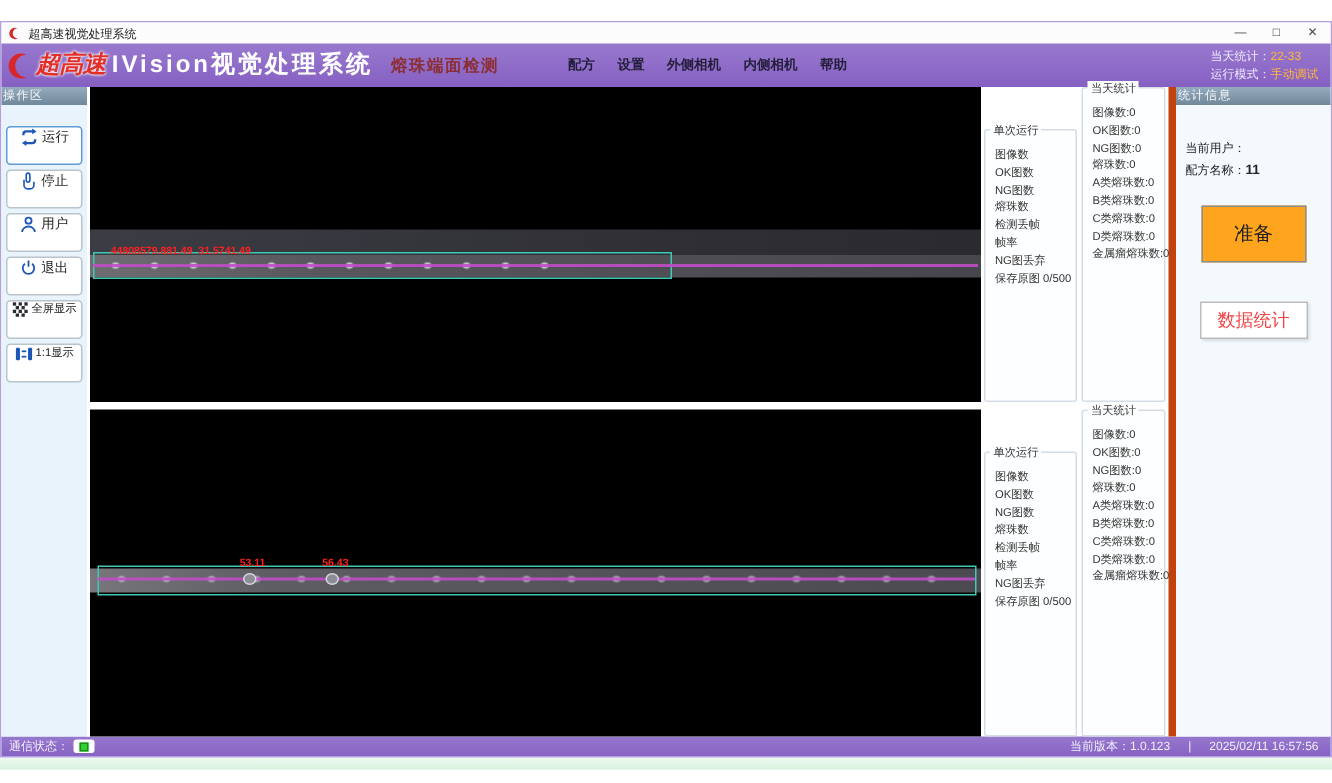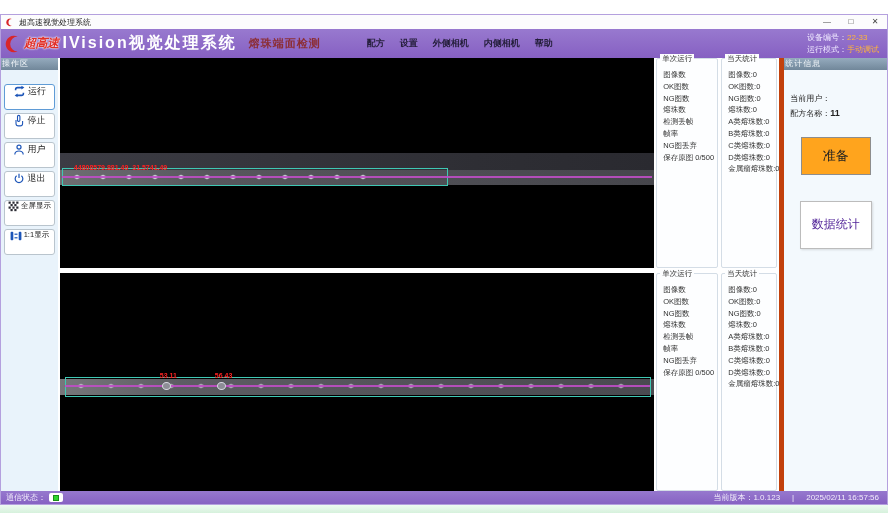--- a/index.html
+++ b/index.html
@@ -12,21 +12,21 @@
   .titlebar { height:14px; background:#fcfcfd; display:flex; align-items:center;
     padding-left:5px; gap:4px; font-size:8px; color:#222; }
   .app-icon { width:9px; height:9px; display:inline-block; }
   .win-controls { margin-left:auto; display:flex; height:14px; }
   .win-btn { width:24px; text-align:center; font-size:8px; line-height:14px; color:#444; cursor:default; }
 
   
   .header { height:29px; background:linear-gradient(#9879cf,#8660c2); display:flex; align-items:center; padding:0 8px 0 4px; }
   .brand { display:flex; align-items:center; gap:2px; }
   .brand-swoosh { width:17px; height:20px; }
-  .brand-text { font-size:12px; font-style:italic; font-weight:bold; color:#e23028;
+  .brand-text { font-size:16px; font-style:italic; font-weight:bold; color:#e23028;
     text-shadow:0 0 2px #fff, 0 0 2px #fff; letter-spacing:-0.5px;font-family:Liberation Mono, monospace; }
   .app-title { font-size:16px; font-weight:bold; color:#ffffff; letter-spacing:2px; margin-left:4px; }
   .subtitle { font-size:11px; font-weight:bold; color:#8c2e35; margin-left:12px; letter-spacing:1px; }
   .menu-bar { display:flex; gap:15px; margin-left:46px; font-size:9px; font-weight:bold; color:#241e3a; }
   .menu-item { cursor:default; }
   .device-info { margin-left:auto; font-size:8px; line-height:1.45; text-align:left; }
   .device-info .lbl { color:#efe8ff; }
   .device-info .val { color:#ffb53a; }
 
   
@@ -66,32 +66,32 @@
     background-size:30px 11px; background-repeat:repeat-x; }
 
   .anno { position:absolute; color:#ff2121; font-size:7px; font-weight:bold; white-space:pre; letter-spacing:0; }
   .bead-mark { position:absolute; width:9px; height:8px; border:1px solid #d8d8e2; border-radius:50%; background:#8d8d96; }
 
   .stats-col { width:125px; padding:0 2px; display:flex; flex-direction:column; }
   .stats-group { display:flex; gap:3px; }
   .stats-group.g0 { height:210px; margin-bottom:5px; }
   .stats-group.g1 { height:218px; }
   .gbox { background:#fdfeff; border:1px solid #d4dde6; border-radius:2px; position:relative; padding:10px 0 0 6px; }
-  .gbox.single { width:63px; }
+  .gbox.single { width:63px;margin-top:28px; }
   .gbox.today { width:56px; }
   .gbox-title { position:absolute; top:-5px; left:3px; background:#fdfeff; font-size:7.5px; color:#333; padding:0 2px; white-space:nowrap; }
   .grow { font-size:7.5px; line-height:11.8px; color:#333; white-space:nowrap; }
 
   .right-panel { width:108px; background:#f3f9fd; border-left:5px solid #c2410c; display:flex; flex-direction:column; }
   .rp-body { padding:22px 6px; font-size:8px; color:#222; line-height:1.7; }
   .rp-row b { font-size:9px; }
   .prepare-btn { display:block; margin:16px auto 0; width:70px; height:38px; background:#ffa41d;
     border:1px solid #8d8d8d; font-size:13px; color:#222; font-family:"Liberation Serif","DejaVu Serif",serif; cursor:default; }
-  .datastats-btn { display:block; margin:26px auto 0; width:72px; height:48px; background:#fff;
-    border:1px solid #bcbcbc; box-shadow:1px 1px 2px rgba(0,0,0,.12); font-size:12px; color:#4c1d95;
+  .datastats-btn { display:block; margin:26px auto 0; width:72px; height:25px; background:#fff;
+    border:1px solid #bcbcbc; box-shadow:1px 1px 2px rgba(0,0,0,.12); font-size:12px; color:#ef4444;
     font-family:"Liberation Serif","DejaVu Serif",serif; cursor:default; }
 
   
   .statusbar { height:13px; background:linear-gradient(#9678ce,#8762c3); display:flex; align-items:center;
     padding:0 8px 0 5px; font-size:8px; color:#f1ecfb; }
   .comm-chip { width:14px; height:9px; background:#fff; border-radius:2px; margin-left:3px;
     display:flex; align-items:center; justify-content:center; }
   .comm-dot { width:6px; height:6px; background:#2ed32e; border:1px solid #1a8f1a; }
   .sb-right { margin-left:auto; display:flex; gap:12px; align-items:center; }
 
@@ -125,21 +125,21 @@
       <span class="app-title">IVision视觉处理系统</span>
       <span class="subtitle">熔珠端面检测</span>
       <nav class="menu-bar">
           <span class="menu-item">配方</span>
           <span class="menu-item">设置</span>
           <span class="menu-item">外侧相机</span>
           <span class="menu-item">内侧相机</span>
           <span class="menu-item">帮助</span>
         </nav>
       <div class="device-info">
-        <div><span class="lbl">设备编号：</span><span class="val">22-33</span></div>
+        <div><span class="lbl">当天统计：</span><span class="val">22-33</span></div>
         <div><span class="lbl">运行模式：</span><span class="val">手动调试</span></div>
       </div>
     </div>
 
     <div class="main">
 
       <aside class="sidebar">
         <div class="panel-head">操作区</div>
         <div class="side-btns">
             <div class="side-btn active">

